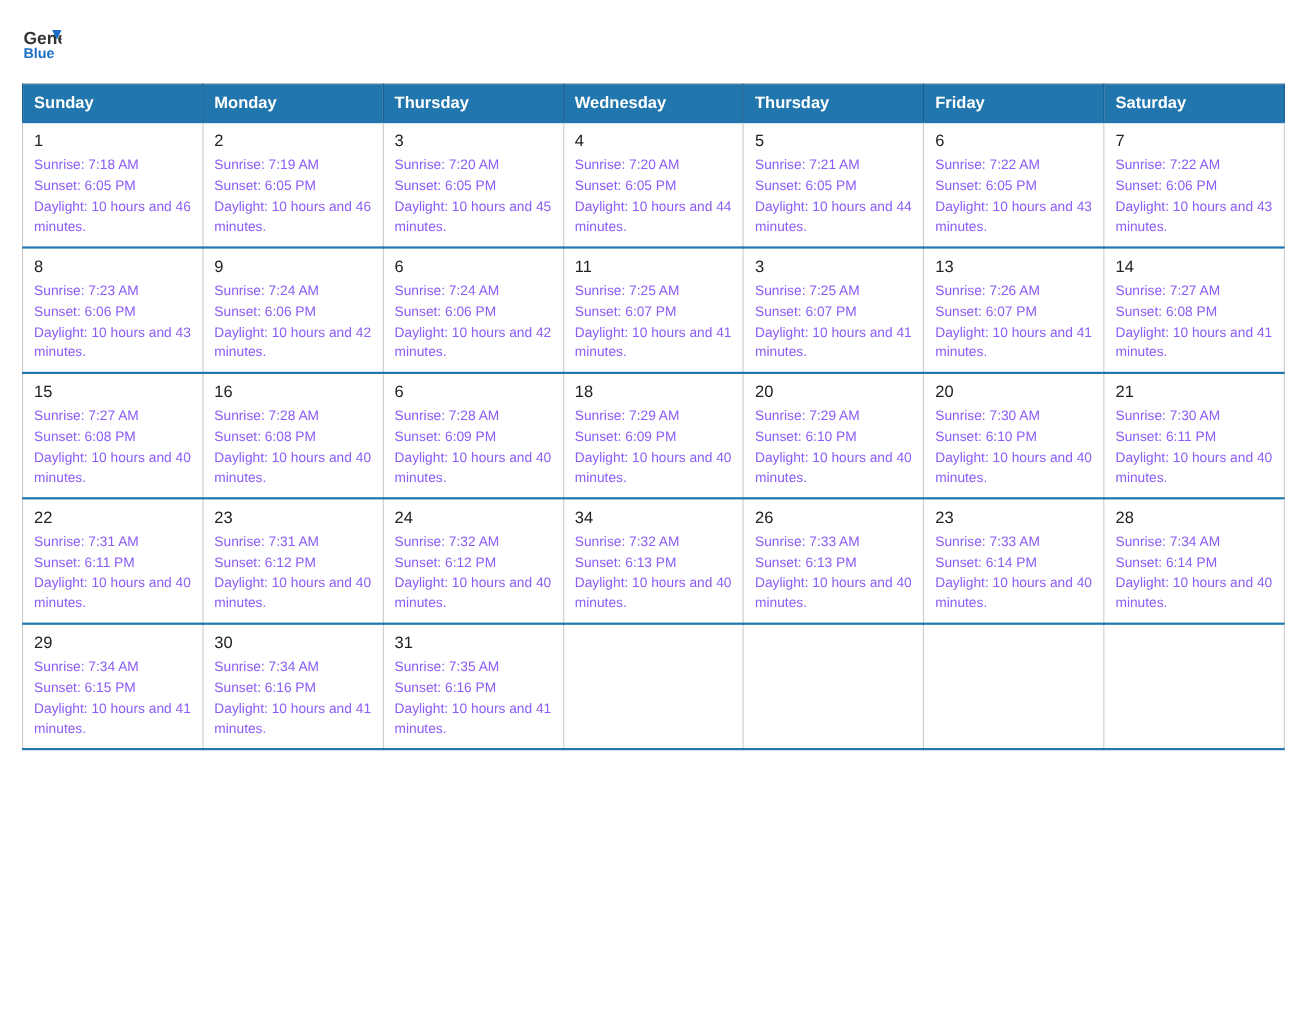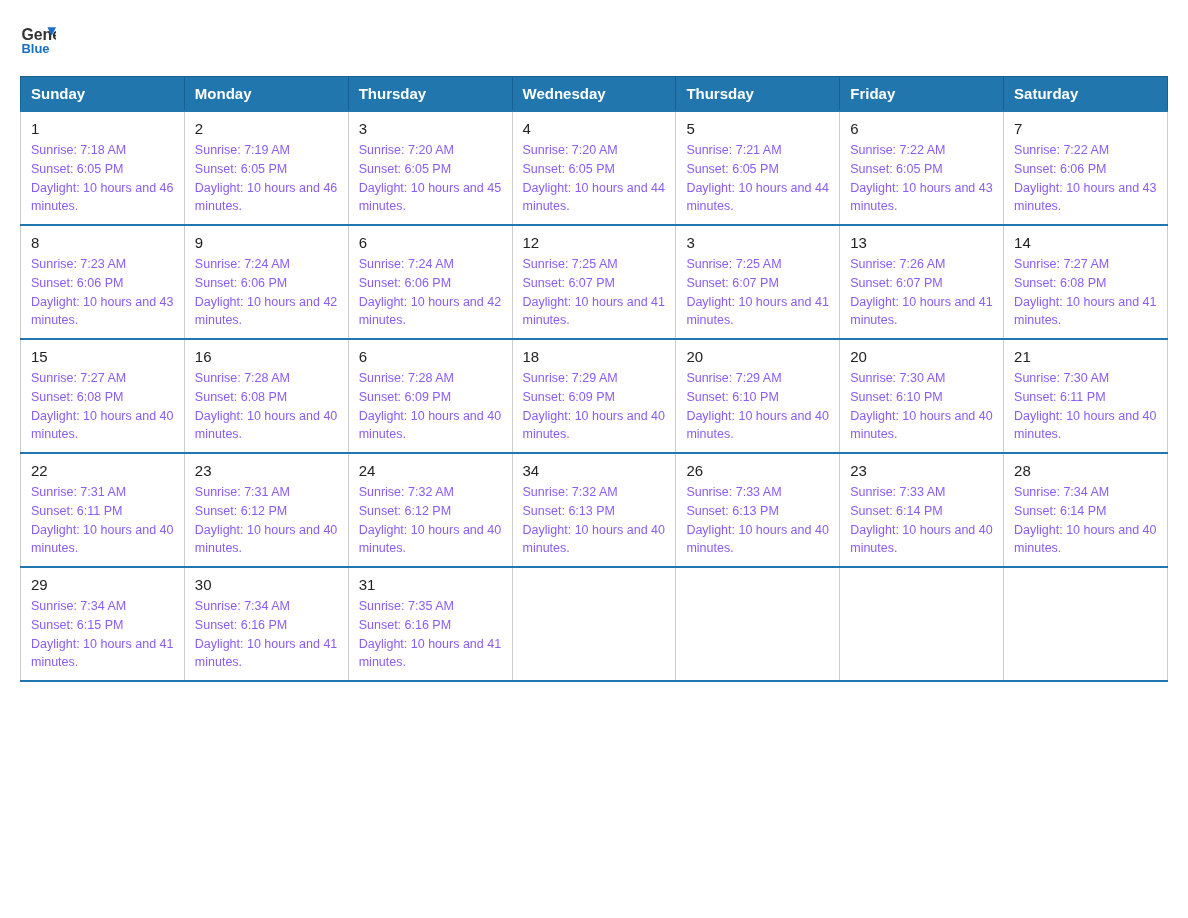--- a/index.html
+++ b/index.html
@@ -153,21 +153,21 @@
         </td>
         <td>
           <span class="day-number">9</span>
           <span class="day-info">Sunrise: 7:24 AM<br>Sunset: 6:06 PM<br>Daylight: 10 hours and 42 minutes.</span>
         </td>
         <td>
           <span class="day-number">6</span>
           <span class="day-info">Sunrise: 7:24 AM<br>Sunset: 6:06 PM<br>Daylight: 10 hours and 42 minutes.</span>
         </td>
         <td>
-          <span class="day-number">12</span>
+          <span class="day-number">11</span>
           <span class="day-info">Sunrise: 7:25 AM<br>Sunset: 6:07 PM<br>Daylight: 10 hours and 41 minutes.</span>
         </td>
         <td>
           <span class="day-number">3</span>
           <span class="day-info">Sunrise: 7:25 AM<br>Sunset: 6:07 PM<br>Daylight: 10 hours and 41 minutes.</span>
         </td>
         <td>
           <span class="day-number">13</span>
           <span class="day-info">Sunrise: 7:26 AM<br>Sunset: 6:07 PM<br>Daylight: 10 hours and 41 minutes.</span>
         </td>

